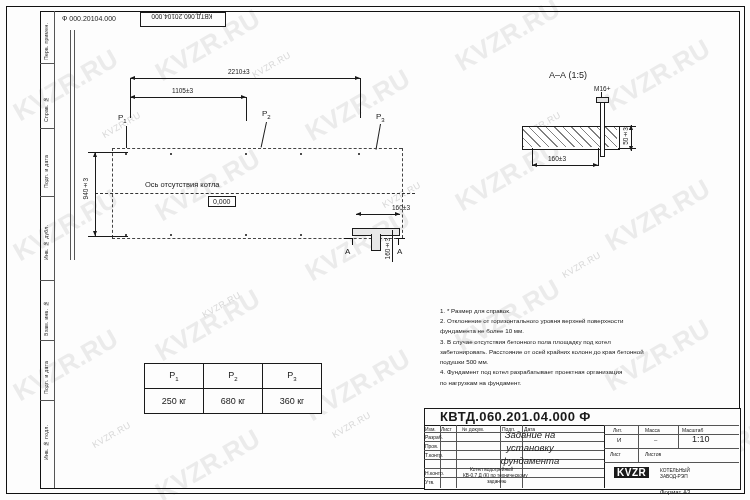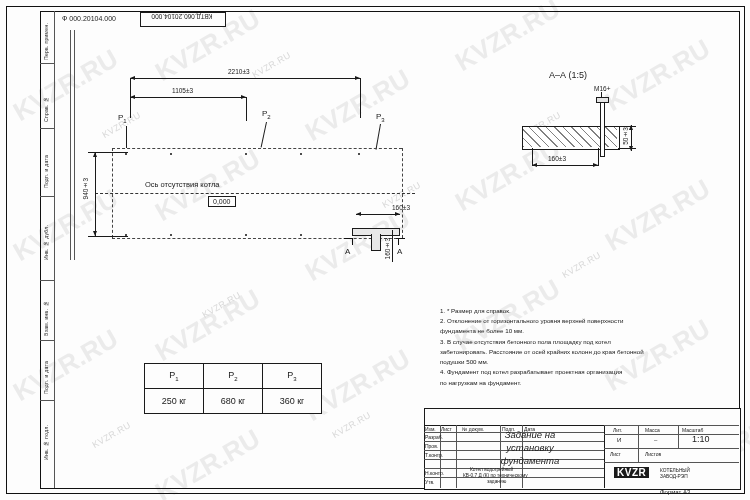--- a/index.html
+++ b/index.html
@@ -257,20 +257,21 @@
   <div class="line vl" style="left:604px;top:425px;height:63px;"></div>
 
   <div class="line hl thin" style="left:604px;top:425px;width:135px;"></div>
   <div class="line hl thin" style="left:604px;top:434px;width:135px;"></div>
   <div class="line hl thin" style="left:604px;top:448px;width:135px;"></div>
   <div class="line hl thin" style="left:604px;top:462px;width:135px;"></div>
   <div class="line vl thin" style="left:638px;top:425px;height:23px;"></div>
   <div class="line vl thin" style="left:678px;top:425px;height:23px;"></div>
   <div class="line vl thin" style="left:638px;top:448px;height:14px;"></div>
 
+  <div class="code" style="left:440px;top:409px;">КВТД.060.201.04.000  Ф</div>
 
   <div class="ttl" style="left:455px;top:429px;">Задание на</div>
   <div class="ttl" style="left:455px;top:442px;">установку</div>
   <div class="ttl" style="left:455px;top:455px;">фундамента</div>
 
   <div class="tbtxt" style="left:425px;top:426px;">Изм.</div>
   <div class="tbtxt" style="left:441px;top:426px;">Лист</div>
   <div class="tbtxt" style="left:462px;top:426px;">№ докум.</div>
   <div class="tbtxt" style="left:502px;top:426px;">Подп.</div>
   <div class="tbtxt" style="left:524px;top:426px;">Дата</div>

